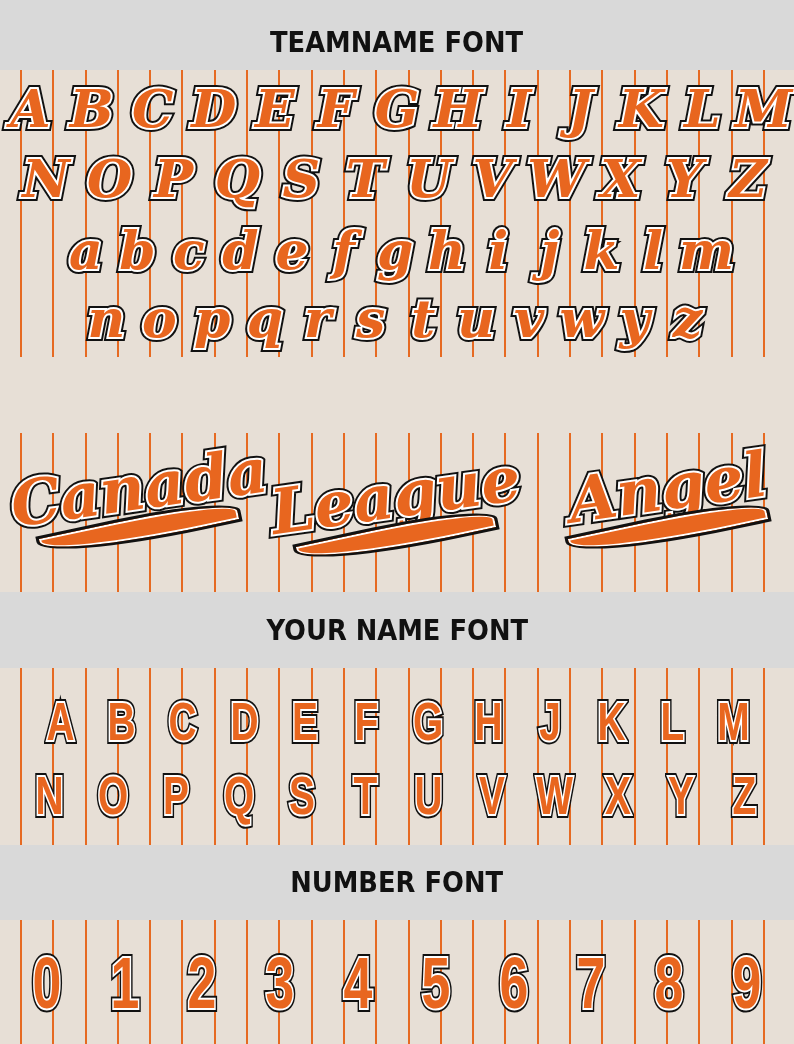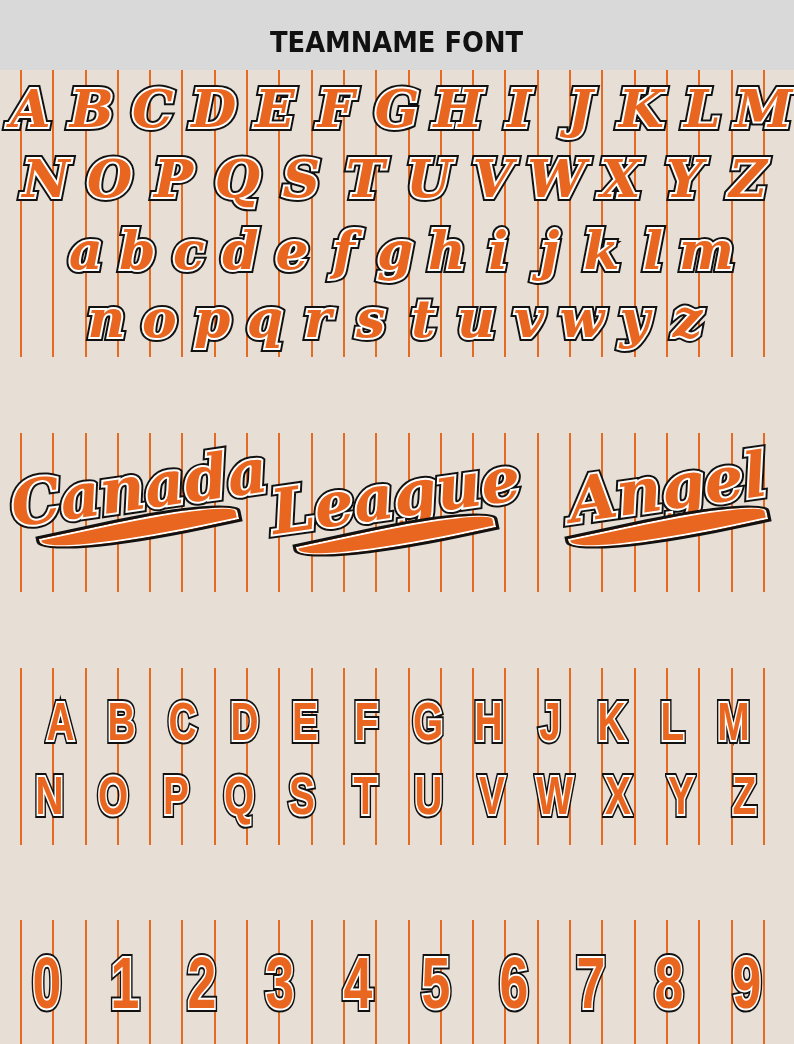--- a/index.html
+++ b/index.html
@@ -218,20 +218,23 @@
     <div class="example" style="left:288px;top:28px;width:215px;">
       <span class="stk word"><span class="o">League</span><span class="w">League</span><span class="f">League</span></span>
       <div class="swoosh"></div>
     </div>
     <div class="example" style="left:568px;top:20px;width:200px;">
       <span class="stk word"><span class="o">Angel</span><span class="w">Angel</span><span class="f">Angel</span></span>
       <div class="swoosh"></div>
     </div>
   </div>
 
+  <div class="header" style="top:592px;height:76px;">
+    <span>YOUR NAME FONT</span>
+  </div>
 
   <div class="band" style="top:668px;height:177px;">
     <div class="row" id="yn-r1" style="top:20px;height:66px;padding:0 30px;box-sizing:border-box;">
         <div class="cell">
           <span class="stk" style="display:inline-block;transform:scaleX(0.72);"><span class="o" style="font-family:&quot;Liberation Sans&quot;,sans-serif;font-weight:bold;font-size:54px;line-height:60px;">A</span><span class="w" style="font-family:&quot;Liberation Sans&quot;,sans-serif;font-weight:bold;font-size:54px;line-height:60px;">A</span><span class="f" style="font-family:&quot;Liberation Sans&quot;,sans-serif;font-weight:bold;font-size:54px;line-height:60px;">A</span></span>
         </div>
         <div class="cell">
           <span class="stk" style="display:inline-block;transform:scaleX(0.72);"><span class="o" style="font-family:&quot;Liberation Sans&quot;,sans-serif;font-weight:bold;font-size:54px;line-height:60px;">B</span><span class="w" style="font-family:&quot;Liberation Sans&quot;,sans-serif;font-weight:bold;font-size:54px;line-height:60px;">B</span><span class="f" style="font-family:&quot;Liberation Sans&quot;,sans-serif;font-weight:bold;font-size:54px;line-height:60px;">B</span></span>
         </div>
         <div class="cell">
@@ -298,20 +301,23 @@
         </div>
         <div class="cell">
           <span class="stk" style="display:inline-block;transform:scaleX(0.72);"><span class="o" style="font-family:&quot;Liberation Sans&quot;,sans-serif;font-weight:bold;font-size:54px;line-height:60px;">Y</span><span class="w" style="font-family:&quot;Liberation Sans&quot;,sans-serif;font-weight:bold;font-size:54px;line-height:60px;">Y</span><span class="f" style="font-family:&quot;Liberation Sans&quot;,sans-serif;font-weight:bold;font-size:54px;line-height:60px;">Y</span></span>
         </div>
         <div class="cell">
           <span class="stk" style="display:inline-block;transform:scaleX(0.72);"><span class="o" style="font-family:&quot;Liberation Sans&quot;,sans-serif;font-weight:bold;font-size:54px;line-height:60px;">Z</span><span class="w" style="font-family:&quot;Liberation Sans&quot;,sans-serif;font-weight:bold;font-size:54px;line-height:60px;">Z</span><span class="f" style="font-family:&quot;Liberation Sans&quot;,sans-serif;font-weight:bold;font-size:54px;line-height:60px;">Z</span></span>
         </div>
       </div>
   </div>
 
+  <div class="header" style="top:845px;height:75px;">
+    <span>NUMBER FONT</span>
+  </div>
 
   <div class="band" style="top:920px;height:124px;">
     <div class="row numrow" id="num-r" style="top:18px;height:90px;padding:0 8px;box-sizing:border-box;">
         <div class="cell">
           <span class="stk" style="display:inline-block;transform:scaleX(0.72);"><span class="o" style="font-family:&quot;Liberation Sans&quot;,sans-serif;font-weight:bold;font-size:72px;line-height:80px;">0</span><span class="w" style="font-family:&quot;Liberation Sans&quot;,sans-serif;font-weight:bold;font-size:72px;line-height:80px;">0</span><span class="f" style="font-family:&quot;Liberation Sans&quot;,sans-serif;font-weight:bold;font-size:72px;line-height:80px;">0</span></span>
         </div>
         <div class="cell">
           <span class="stk" style="display:inline-block;transform:scaleX(0.72);"><span class="o" style="font-family:&quot;Liberation Sans&quot;,sans-serif;font-weight:bold;font-size:72px;line-height:80px;">1</span><span class="w" style="font-family:&quot;Liberation Sans&quot;,sans-serif;font-weight:bold;font-size:72px;line-height:80px;">1</span><span class="f" style="font-family:&quot;Liberation Sans&quot;,sans-serif;font-weight:bold;font-size:72px;line-height:80px;">1</span></span>
         </div>
         <div class="cell">

